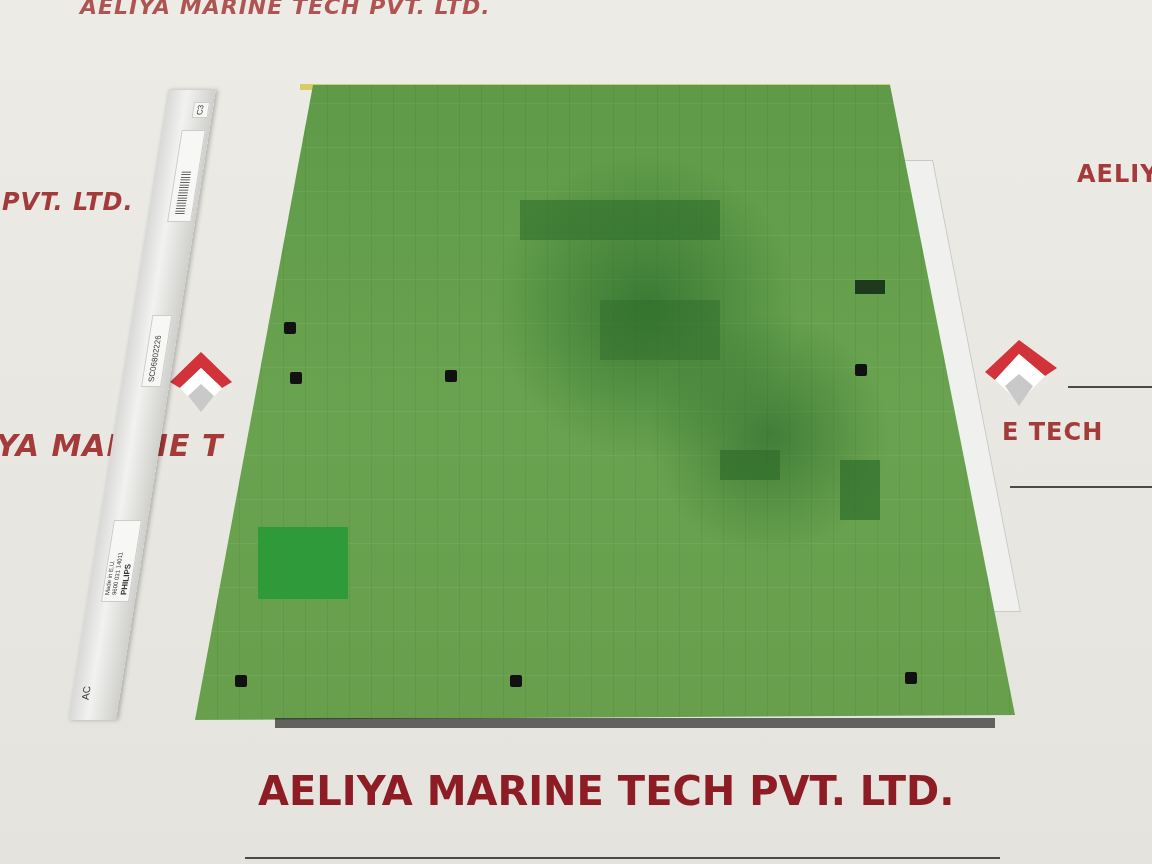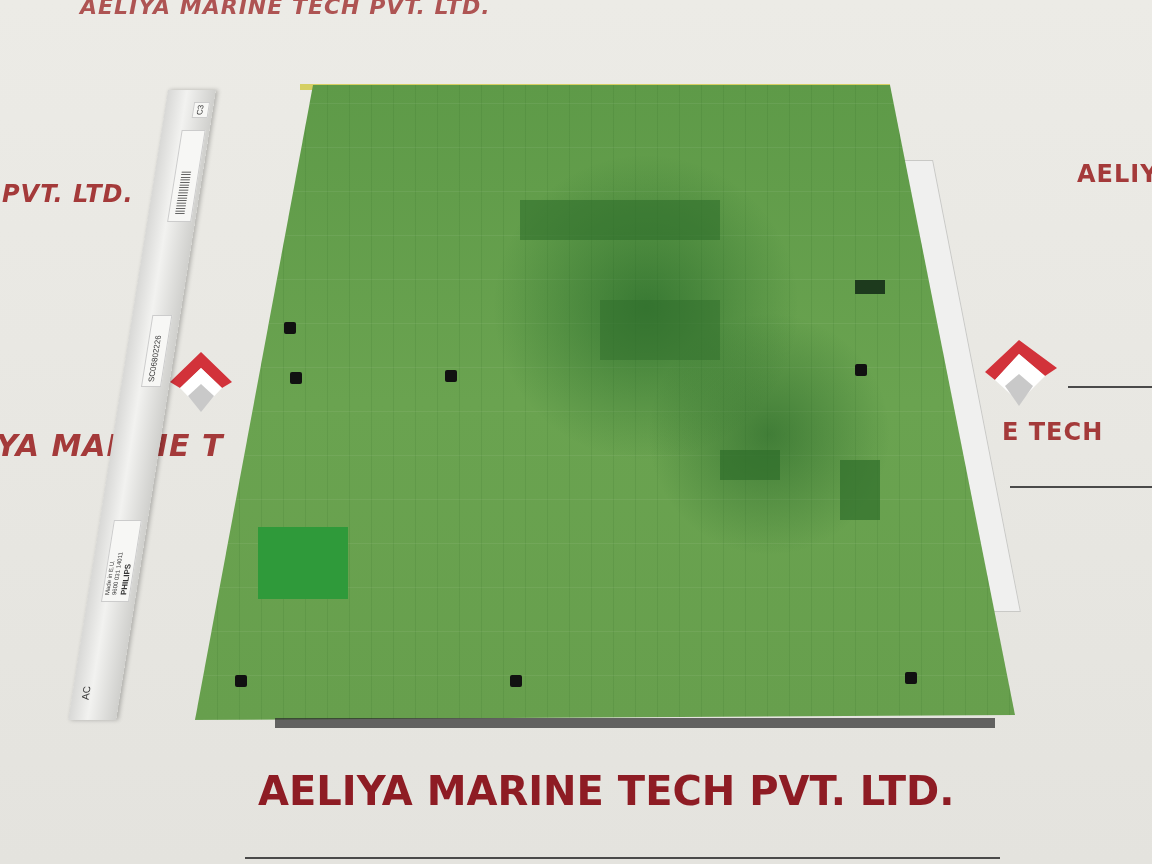--- a/index.html
+++ b/index.html
@@ -41,21 +41,21 @@
           transform: skewX(11deg); border:1px solid #c9c9c6; }
   .hole { position:absolute; width:12px; height:12px; background:#111; border-radius:2px; }
   .chip { position:absolute; background:#1d3a1d; }
   .trace { position:absolute; background:#2f6e2b; }
   .shadow-bar { position:absolute; left:275px; top:718px; width:720px; height:10px; background:#2a2a2a; opacity:.7; }
 </style>
 </head>
 <body>
 
 <div class="wm italic" style="left:80px; top:-6px; font-size:22px; opacity:.85;">AELIYA MARINE TECH PVT. LTD.</div>
-<div class="wm italic" style="left:2px; top:180px; font-size:24px;">PVT. LTD.</div>
+<div class="wm italic" style="left:2px; top:188px; font-size:24px;">PVT. LTD.</div>
 <div class="wm" style="left:1077px; top:160px; font-size:24px;">AELIYA</div>
 <div class="wm italic" style="left:-4px; top:428px; font-size:30px;">YA MARINE T</div>
 <div class="wm" style="left:1002px; top:418px; font-size:24px;">E TECH</div>
 <div class="wm" style="left:258px; top:768px; font-size:40px; color:#8e1c24; letter-spacing:0;">AELIYA MARINE TECH PVT. LTD.</div>
 
 <div class="hr" style="left:1068px; top:386px; width:84px;"></div>
 <div class="hr" style="left:1010px; top:486px; width:142px;"></div>
 <div class="hr" style="left:245px; top:857px; width:755px;"></div>
 
 <svg class="logo" style="left:170px; top:352px;" width="62" height="70" viewBox="0 0 62 70">

